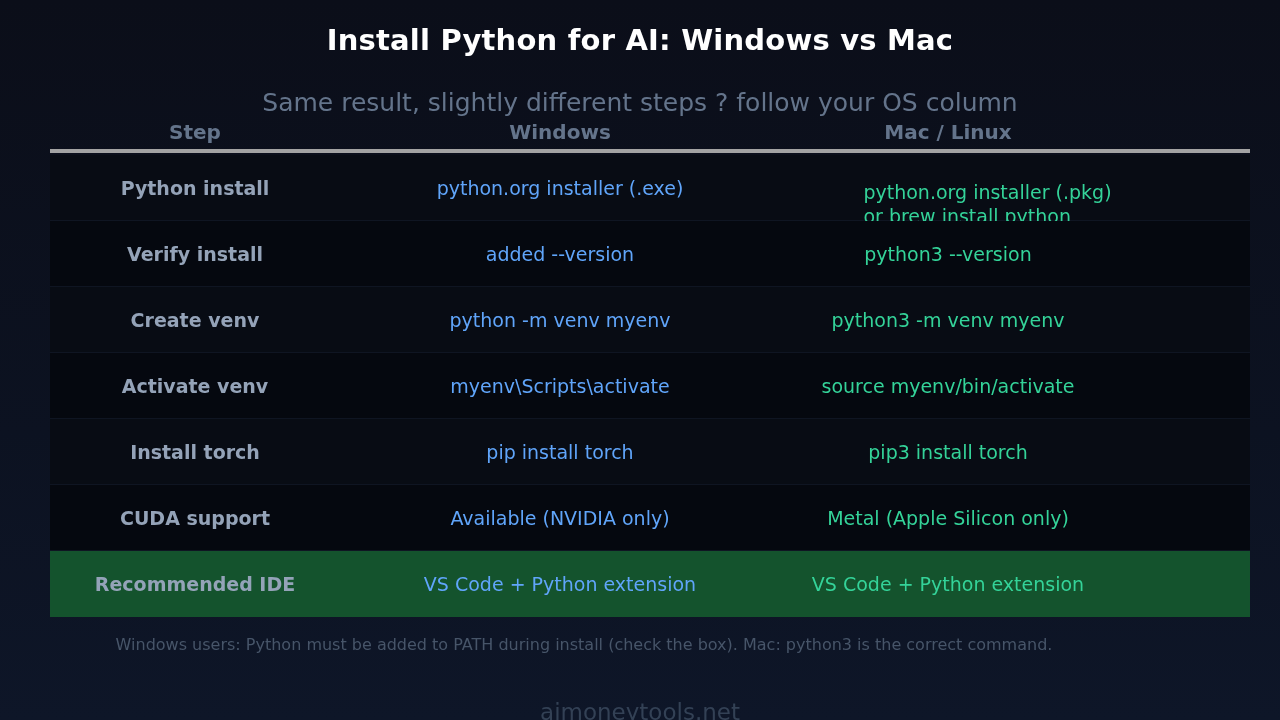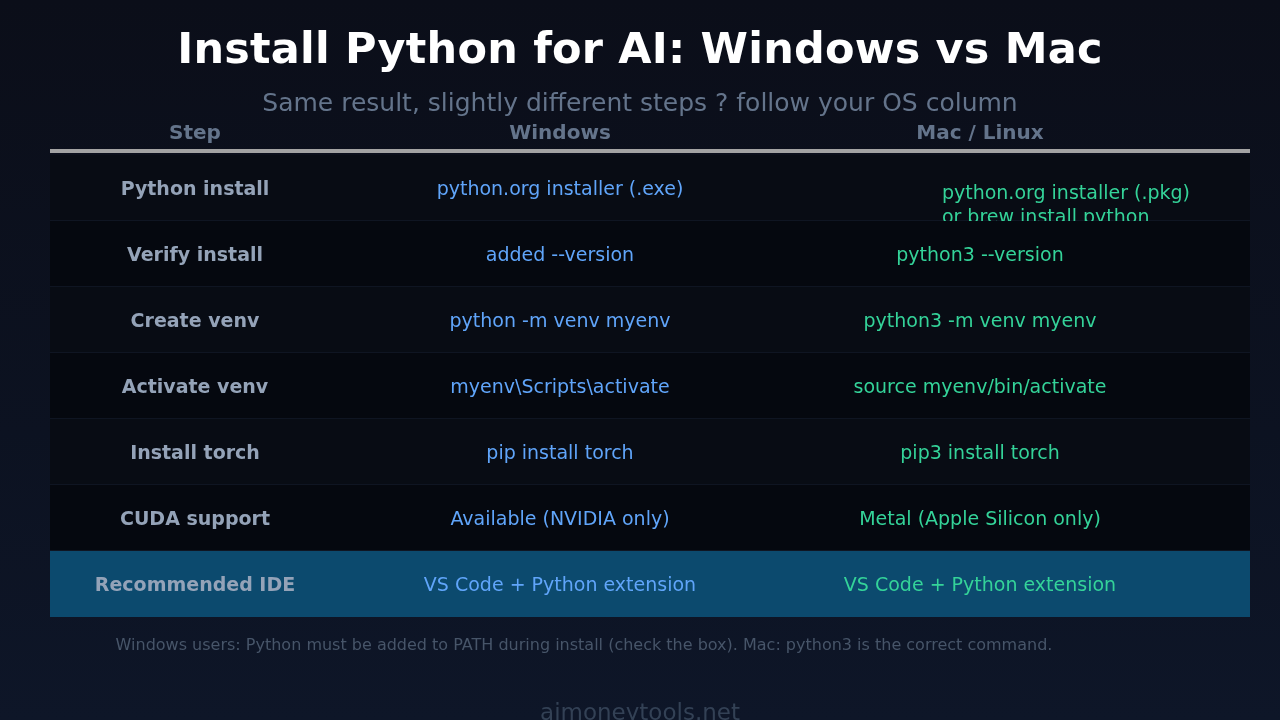--- a/index.html
+++ b/index.html
@@ -6,47 +6,47 @@
   html, body {
     width: 1280px; height: 720px; overflow: hidden;
     font-family: "DejaVu Sans", sans-serif;
   }
   body {
     background: linear-gradient(180deg, #0b0e19 0%, #0c1221 60%, #0e1628 100%);
     position: relative;
   }
   .title {
     position: absolute; left: 0; width: 1280px; top: 23px;
-    text-align: center; color: #ffffff; font-weight: bold; font-size: 43px;
+    text-align: center; color: #ffffff; font-weight: bold; font-size: 29px;
     letter-spacing: 0.2px;
   }
   .subtitle {
     position: absolute; left: 0; width: 1280px; top: 88px;
     text-align: center; color: #64748b; font-size: 25px;
   }
   .thead {
     position: absolute; left: 50px; width: 1200px; top: 118px; height: 35px;
     border-bottom: 4px solid #a3a3a3;
   }
   .th {
     position: absolute; top: 2px; color: #64748b; font-weight: bold; font-size: 20px;
     text-align: center;
   }
   .c1 { left: 0; width: 290px; }
   .c2 { left: 290px; width: 440px; }
-  .c3 { left: 720px; width: 420px; }
+  .c3 { left: 688px; width: 420px; }
   .table {
     position: absolute; left: 50px; top: 155px; width: 1200px;
   }
   .row {
     position: relative; height: 66px; border-bottom: 1px solid #0f1522;
   }
   .row.odd { background: #080c14; }
   .row.even { background: #05080f; }
-  .row:last-child { border-bottom: none; background: #0c4a6e; }
+  .row:last-child { border-bottom: none; background: #14532d; }
   .cell {
     position: absolute; top: 0; height: 66px;
     display: flex; align-items: center; justify-content: center;
     font-size: 19px; text-align: left;
   }
   .cell.step { color: #94a3b8; font-weight: bold; }
   .cell.win { color: #60a5fa; }
   .cell.mac { color: #34d399; }
   .cell.multi { align-items: flex-start; padding-top: 25px; line-height: 24px; text-align: left; overflow: hidden; }
   .cell.multi span { display: block; }
@@ -68,21 +68,21 @@
 <div class="thead">
   <div class="th c1">Step</div>
   <div class="th c2">Windows</div>
   <div class="th c3">Mac / Linux</div>
 </div>
 
 <div class="table">
   <div class="row odd">
     <div class="cell step c1">Python install</div>
     <div class="cell win c2">python.org installer (.exe)</div>
-    <div class="cell mac c3 multi" style="padding-left:79px; justify-content:flex-end;">
+    <div class="cell mac c3 multi" style="padding-left:79px; justify-content:center;">
       <div>
         <span>python.org installer (.pkg)</span>
         <span>or brew install python</span>
       </div>
     </div>
   </div>
   <div class="row even">
     <div class="cell step c1">Verify install</div>
     <div class="cell win c2">added --version</div>
     <div class="cell mac c3">python3 --version</div>

